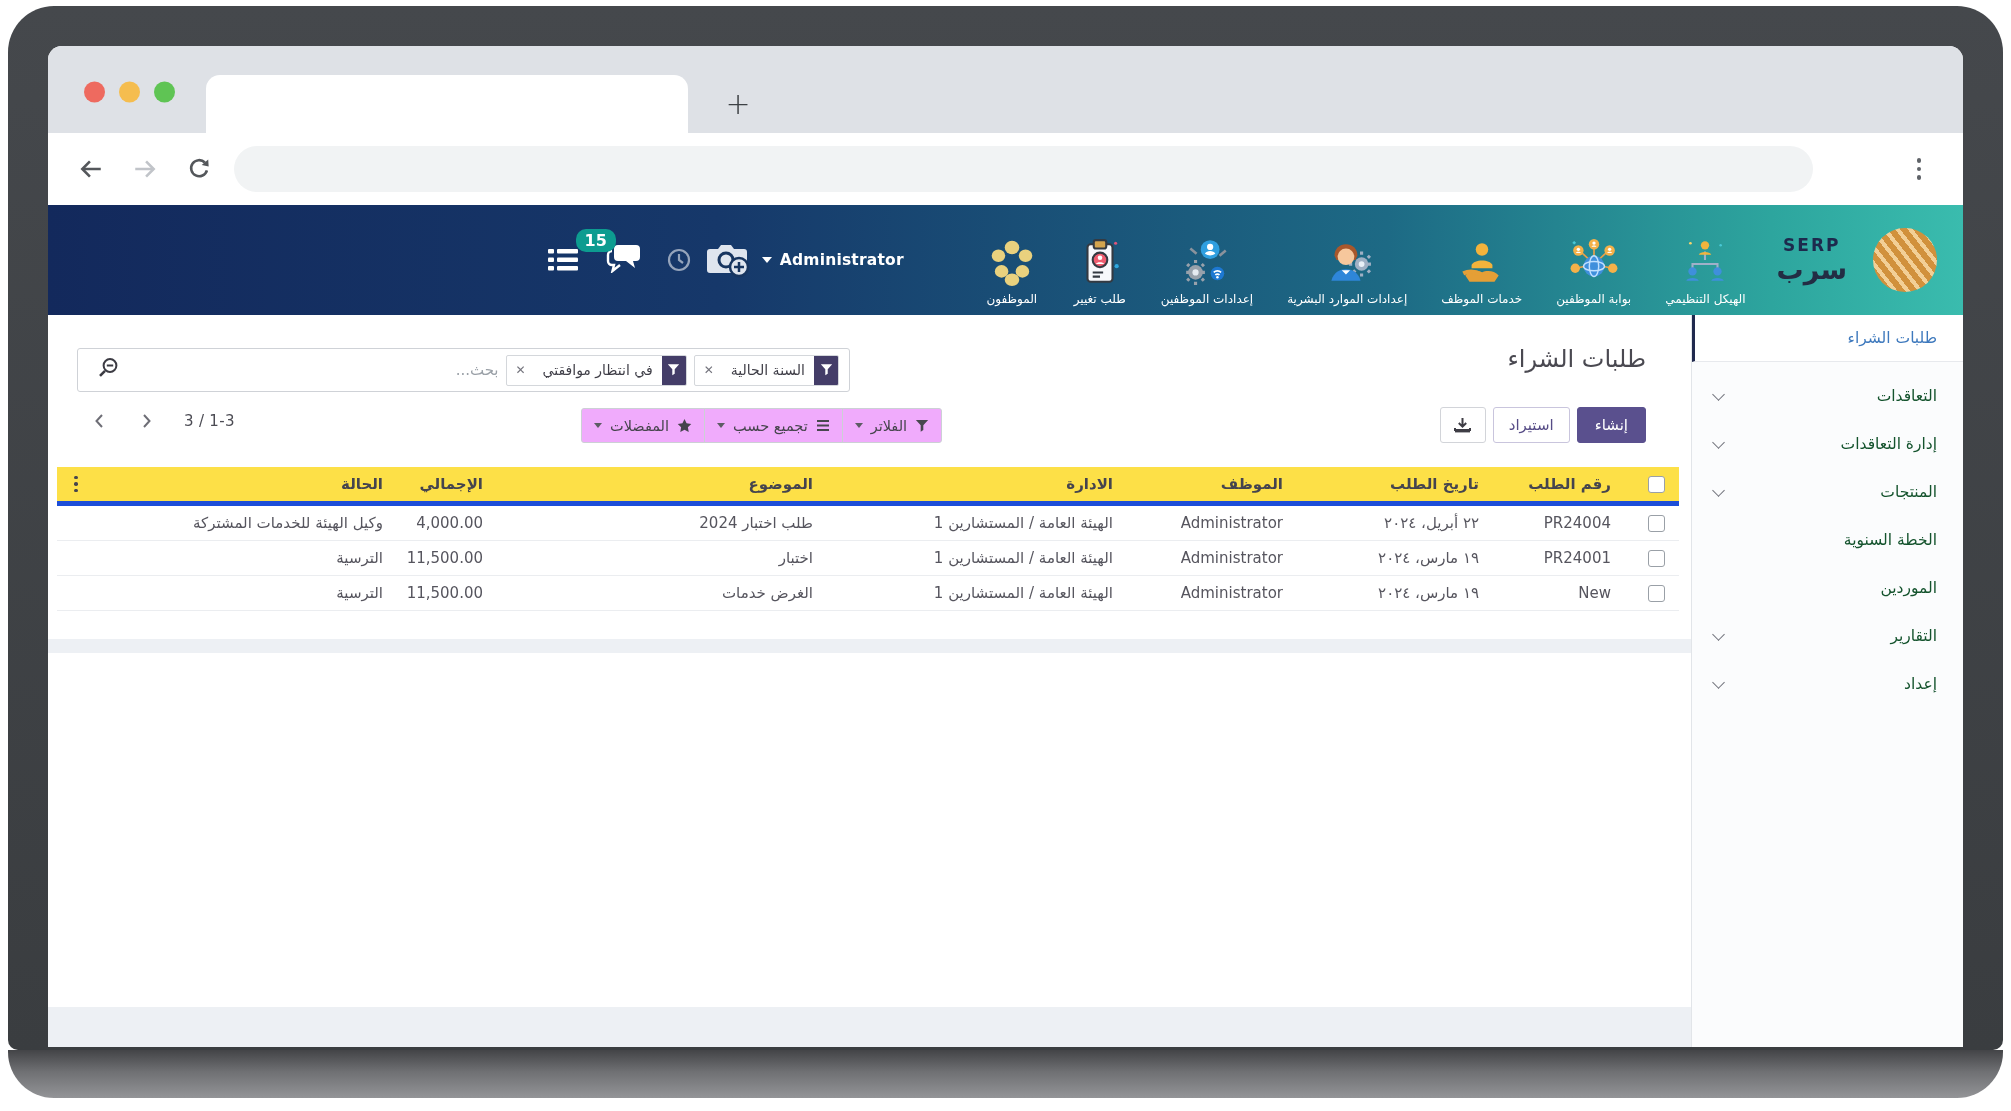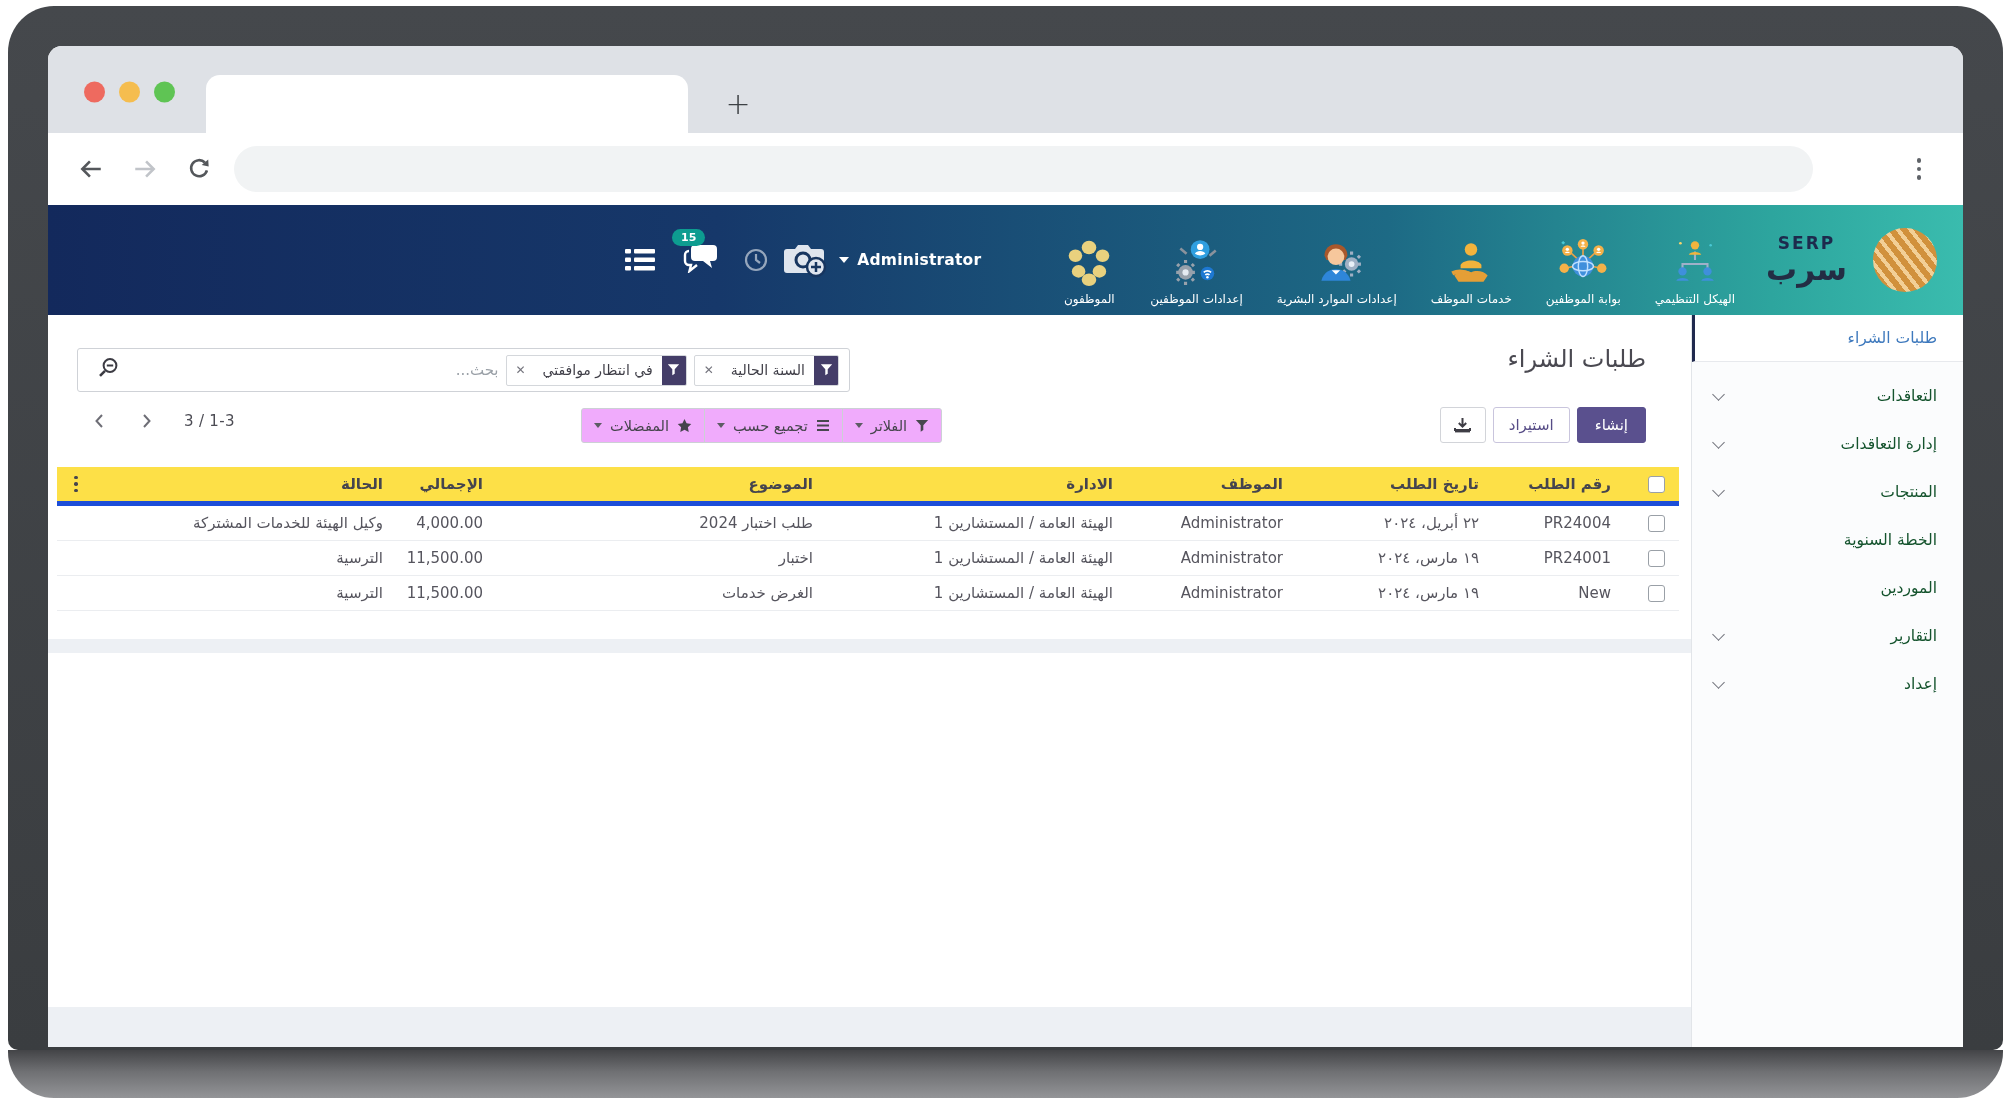--- a/index.html
+++ b/index.html
@@ -37,32 +37,32 @@
   .kebab i { width:4.5px; height:4.5px; border-radius:50%; background:#5f6368; }
 
   
   .appbar { height:110px; flex:none; display:flex; align-items:stretch;
     background:linear-gradient(90deg,#13295c 0%,#16386a 35%,#1d6a85 70%,#2da59e 90%,#3abcae 100%); }
   .logo { display:flex; align-items:center; gap:26px; padding:0 26px 0 14px; }
   .logo-ball { width:64px; height:64px; border-radius:50%;
     background:repeating-linear-gradient(52deg,#d1913c 0 6px,#f2cf96 6px 10px); }
   .logo-text { text-align:center; line-height:1; }
   .logo-en { font-size:17px; font-weight:bold; letter-spacing:2px; color:#1d2a4d; }
-  .logo-ar { font-size:31px; font-weight:bold; color:#232d44; margin-top:2px; }
+  .logo-ar { font-size:27px; font-weight:bold; color:#232d44; margin-top:2px; }
   .navitems { display:flex; align-items:stretch; }
   .navitem { display:flex; flex-direction:column; align-items:center; justify-content:flex-end;
     padding:8px 17px 9px; gap:5px; cursor:pointer; }
   .navitem svg { height:50px; width:54px; flex:none; }
   .navlabel { color:#ffffff; font-size:12px; white-space:nowrap; font-weight:500; }
   .leftcluster { display:flex; align-items:center; margin-right:64px; margin-left:44px; flex:1;
     justify-content:flex-start; }
   .listicon { margin-left:120px; order:5; }
   .chatwrap { position:relative; margin-left:10px; }
-  .badge { position:absolute; top:-14px; right:14px; background:#0d9c90; color:#fff;
-    font-size:11px; font-weight:bold; padding:2px 9px; border-radius:10px; }
+  .badge { position:absolute; top:-14px; right:26px; background:#0d9c90; color:#fff;
+    font-size:16px; font-weight:bold; padding:2px 9px; border-radius:10px; }
   .adminwrap { display:flex; align-items:center; gap:8px; color:#fff; }
   .admin-caret { width:0; height:0; border-left:5px solid transparent; border-right:5px solid transparent;
     border-top:6px solid #fff; }
   .adminname { font-size:15.5px; font-weight:600; letter-spacing:.2px; }
 
   
   .main { flex:1; display:flex; min-height:0; }
   .sidebar { width:272px; flex:none; background:#fbfcfd; border-left:1px solid #e2e5e9; }
   .sb-item { height:48px; display:flex; align-items:center; padding:0 26px 0 22px;
     font-size:15.5px; color:#14532d; cursor:pointer; }
@@ -246,20 +246,33 @@
               <circle cx="27" cy="9.5" r="3" fill="#fff"></circle>
             <path d="M22 16c1.5-3.5 8.5-3.5 10 0a9 9 0 0 1-10 0z" fill="#fff"></path>
             <path d="M13 25v-3M13 43v3M4 34h3M19 34h3M7 28l-2-2M19 40l2 2M19 28l2-2M7 40l-2 2" stroke="#98a1ab" stroke-width="3"></path>
             <circle cx="13" cy="34" r="7" fill="#98a1ab"></circle>
               <circle cx="13" cy="34" r="3" fill="#e6ebf1"></circle>
             <circle cx="34" cy="35" r="6.5" fill="#1d78d2"></circle>
             <path d="M30.5 34a5 5 0 0 1 7 0M32 36.5a2.8 2.8 0 0 1 4 0" stroke="#fff" stroke-width="1.6" fill="none"></path>
             <circle cx="34" cy="38.6" r="1.2" fill="#fff"></circle>
           </svg>
           <span class="navlabel">إعدادات الموظفين</span>
+        </div>
+        <div class="navitem">
+          <svg viewBox="0 0 48 48">
+            <rect x="12" y="7" width="24" height="36" rx="3" fill="#f7f9fc" stroke="#343a42" stroke-width="2"></rect>
+            <rect x="18" y="3" width="12" height="8" rx="2" fill="#d3a44e" stroke="#343a42" stroke-width="2"></rect>
+            <circle cx="24" cy="22" r="7" fill="#ee5d70" stroke="#343a42" stroke-width="2"></circle>
+            <circle cx="24" cy="20" r="2.2" fill="#fff"></circle>
+              <path d="M20 26c1-2.5 7-2.5 8 0z" fill="#fff"></path>
+            <path d="M17 34h10M17 38h7" stroke="#343a42" stroke-width="2"></path>
+            <circle cx="40" cy="28" r="2" fill="#2fa8e0"></circle>
+              <circle cx="39" cy="6" r="1.5" fill="#e0557a"></circle>
+          </svg>
+          <span class="navlabel">طلب تغيير</span>
         </div>
         <div class="navitem">
           <svg viewBox="0 0 48 48">
             <g fill="#e9d17e">
               <ellipse cx="24" cy="10" rx="7" ry="6.5"></ellipse>
                 <ellipse cx="11" cy="18" rx="6.5" ry="6"></ellipse>
               <ellipse cx="37" cy="18" rx="6.5" ry="6"></ellipse>
                 <ellipse cx="14" cy="33" rx="6.5" ry="6"></ellipse>
               <ellipse cx="34" cy="33" rx="6.5" ry="6"></ellipse>
                 <ellipse cx="24" cy="41" rx="7" ry="6"></ellipse>

